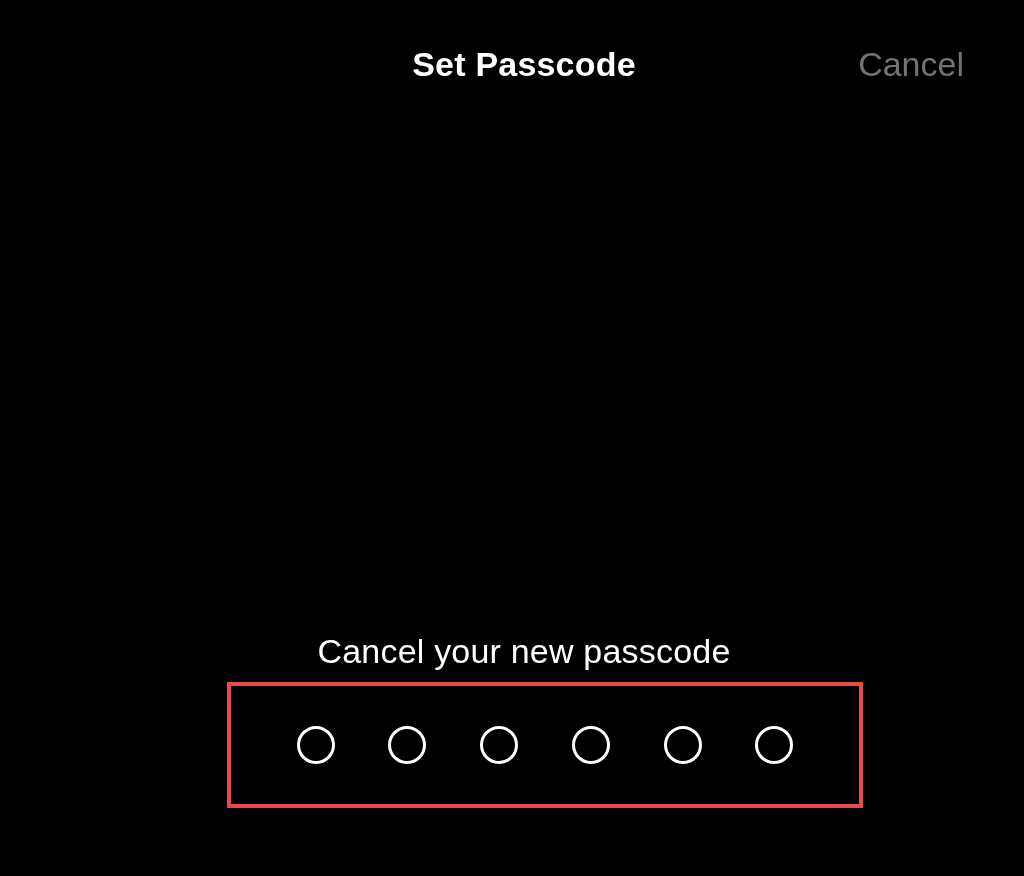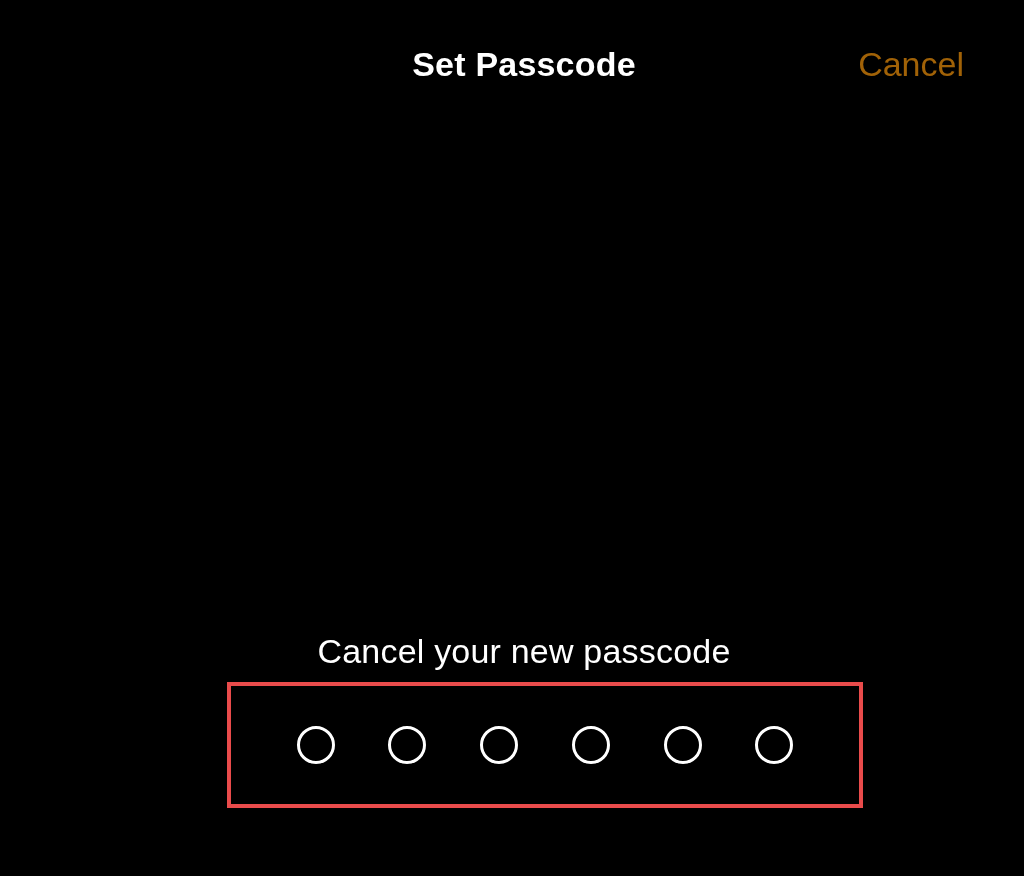--- a/index.html
+++ b/index.html
@@ -27,21 +27,21 @@
       color: #ffffff;
       font-size: 34px;
       font-weight: 600;
       letter-spacing: 0.2px;
     }
     .cancel-button {
       position: absolute;
       right: 48px;
       top: 50%;
       transform: translateY(-50%);
-      color: #a16207;
+      color: #737373;
       font-size: 34px;
       font-weight: 400;
       cursor: pointer;
       background: none;
       border: none;
       font-family: inherit;
     }
     .prompt {
       position: absolute;
       top: 608px;

